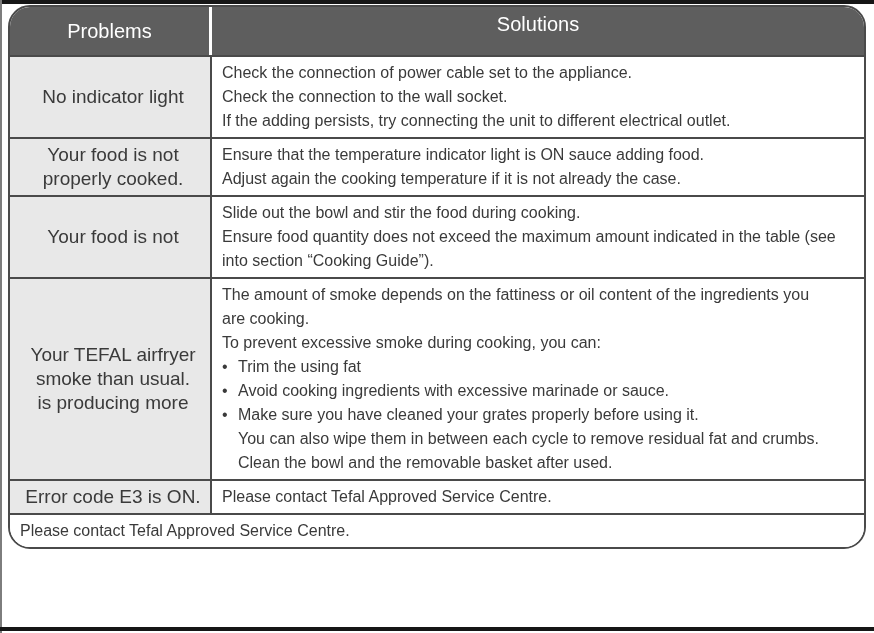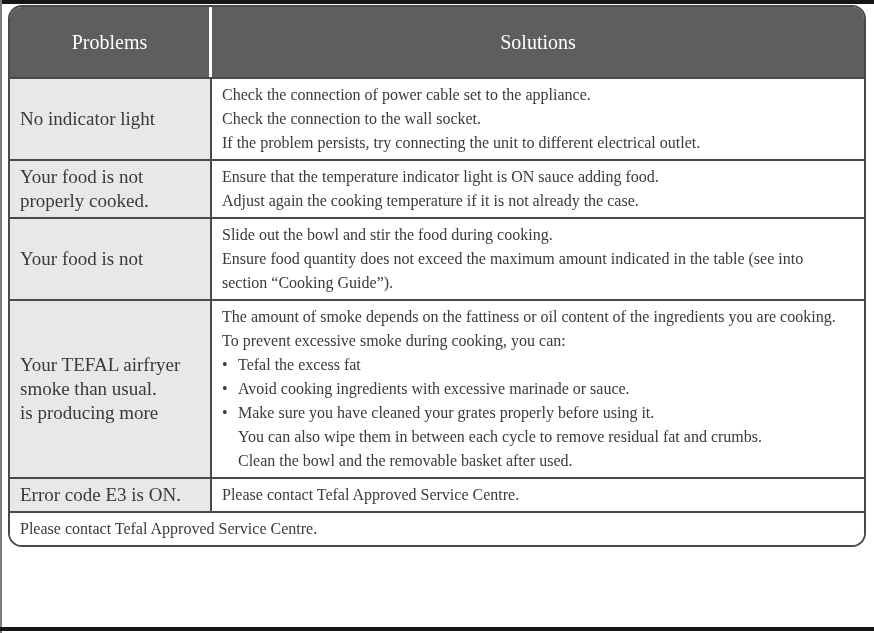--- a/index.html
+++ b/index.html
@@ -28,24 +28,23 @@
   .rule.bottom { top: 627px; }
 
   .edge-line {
     position: absolute; left: 0; top: 0; width: 2px; height: 633px;
     background: #7d7d7d;
   }
 
   .tbl {
     position: absolute; left: 8px; top: 5px; width: 858px;
     border: 2px solid var(--grid_border);
-    border-radius: 14px;
+    border-radius: 22px;
     overflow: hidden;
     background: var(--solution_cell_bg);
-    font-family: Liberation Serif, serif;
   }
 
   .row { display: flex; border-top: 2px solid var(--grid_border); }
   .row.header { border-top: none; background: var(--header_bg); }
 
   .pcell {
     flex: 0 0 202px; width: 202px;
     background: var(--problem_cell_bg);
     border-right: 2px solid var(--grid_border);
     padding: 4px 4px 4px 10px;
@@ -66,25 +65,25 @@
     border-right: 3px solid #ffffff;
     color: var(--header_text);
     font-size: 20px; line-height: 26px;
     padding: 11px 0;
     align-items: center; justify-content: center;
   }
   .row.header .scell {
     background: transparent;
     color: var(--header_text);
     font-size: 20px; line-height: 26px;
-    padding: 22px 0;
+    padding: 4px 0;
     text-align: center;
   }
 
-  .pline { white-space: nowrap; }
+  .pline { white-space: nowrap; text-align: center; }
 
   .sline.bullet { display: flex; }
   .sline.bullet .dot { flex: 0 0 16px; width: 16px; }
   .sline.continuation { padding-left: 16px; }
 </style>
 </head>
 <body>
 
 <div class="page">
   <div class="rule top"></div>
@@ -96,21 +95,21 @@
       <div class="scell">Solutions</div>
     </div>
     <div id="tbody">
   <div class="row">
     <div class="pcell">
             <div class="pline">No indicator light</div>
           </div>
     <div class="scell">
             <div class="sline text">Check the connection of power cable set to the appliance.</div>
             <div class="sline text">Check the connection to the wall socket.</div>
-            <div class="sline text">If the problem persists, try connecting the unit to different electri­cal outlet.</div>
+            <div class="sline text">If the adding persists, try connecting the unit to different electri­cal outlet.</div>
           </div>
   </div>
 
   <div class="row">
     <div class="pcell">
             <div class="pline">Your food is not</div>
             <div class="pline">properly cooked.</div>
           </div>
     <div class="scell">
             <div class="sline text">Ensure that the temperature indicator light is ON sauce adding food.</div>
@@ -132,21 +131,21 @@
     <div class="pcell">
             <div class="pline">Your TEFAL airfryer</div>
             <div class="pline">smoke than usual.</div>
             <div class="pline">is producing more</div>
           </div>
     <div class="scell">
             <div class="sline text">The amount of smoke depends on the fattiness or oil content of the ingredients you are cooking.</div>
             <div class="sline text">To prevent excessive smoke during cooking, you can:</div>
             <div class="sline bullet">
               <span class="dot">•</span>
-              <span>Tefal the excess fat</span>
+              <span>Trim the using fat</span>
             </div>
             <div class="sline bullet">
               <span class="dot">•</span>
               <span>Avoid cooking ingredients with excessive marinade or sauce.</span>
             </div>
             <div class="sline bullet">
               <span class="dot">•</span>
               <span>Make sure you have cleaned your grates properly before using it.</span>
             </div>
             <div class="sline continuation">You can also wipe them in between each cycle to remove residual fat and crumbs.</div>

